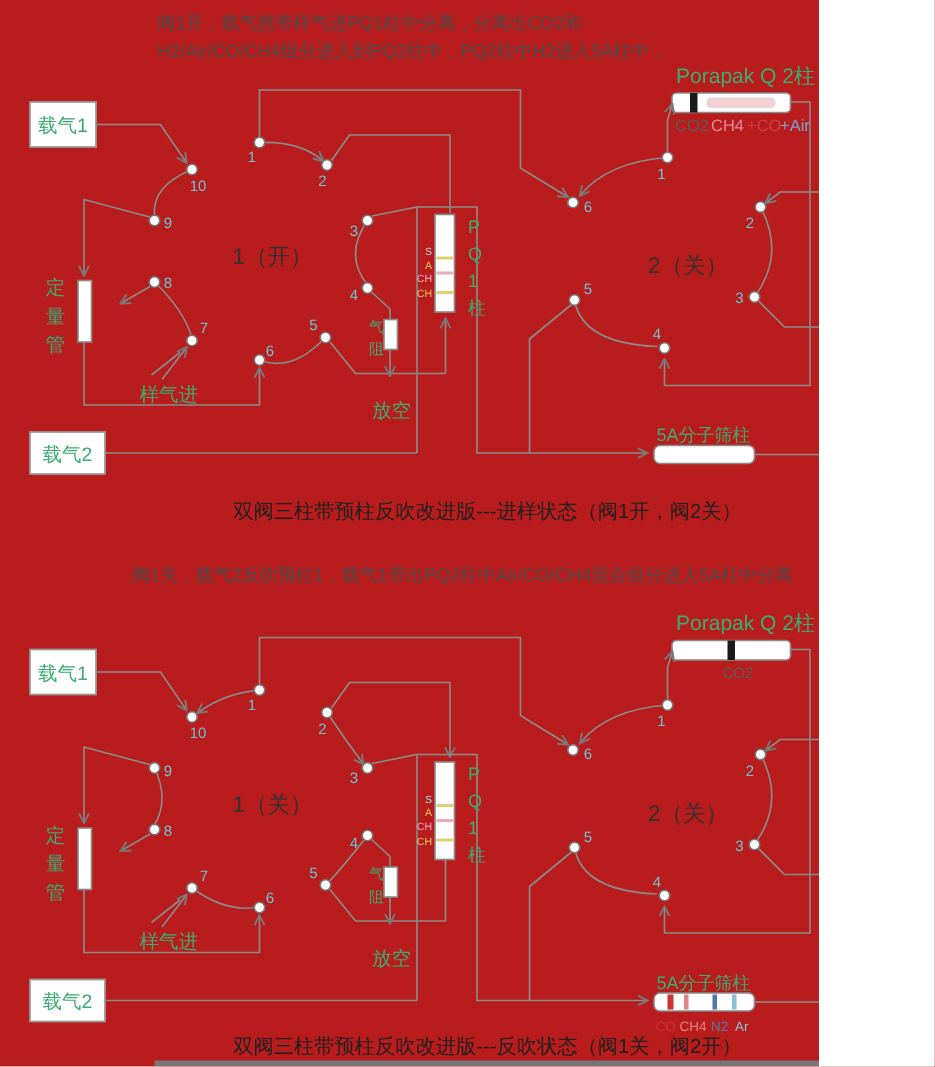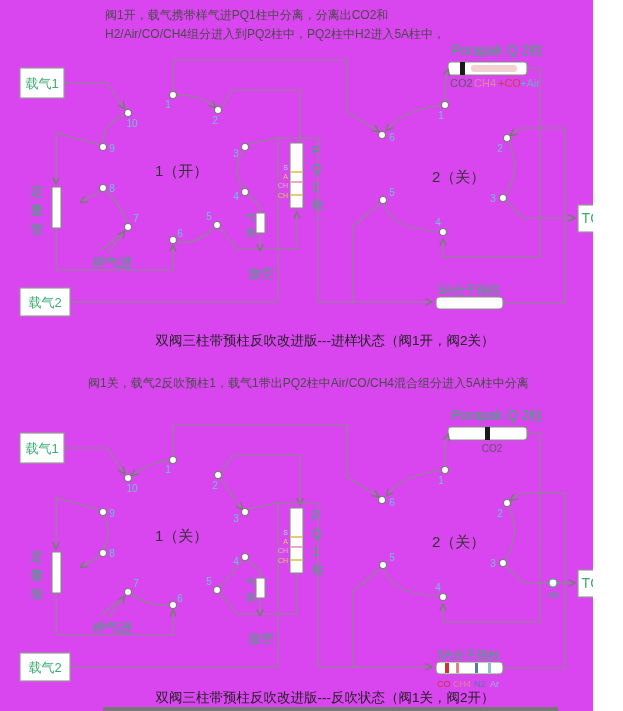--- a/index.html
+++ b/index.html
@@ -1,16 +1,16 @@
 <!DOCTYPE html>
 <html><head>
 <meta charset="utf-8">
 <style>
   html,body{margin:0;padding:0;background:#ffffff;}
-  .page{position:relative;width:593px;height:711px;background:#d946ef;overflow:hidden;
+  .page{position:relative;width:546px;height:711px;background:#b91c1c;overflow:hidden;
         font-family:"Liberation Sans","DejaVu Sans",sans-serif;}
   svg{display:block;}
   svg text{font-family:"Liberation Sans","DejaVu Sans",sans-serif;}
   .hdr{font-size:12px;fill:#4a4a4a;}
   .cap{font-size:13.5px;fill:#222;}
   .green{fill:#3cab72;}
   .pn{font-size:10px;fill:#6cc3d4;}
   .valve-label{font-size:15px;fill:#333;}
   .boxline{fill:#ffffff;stroke:#999;stroke-width:1.2;}
   .tube{fill:#ffffff;stroke:#8a8a8a;stroke-width:1.1;}

